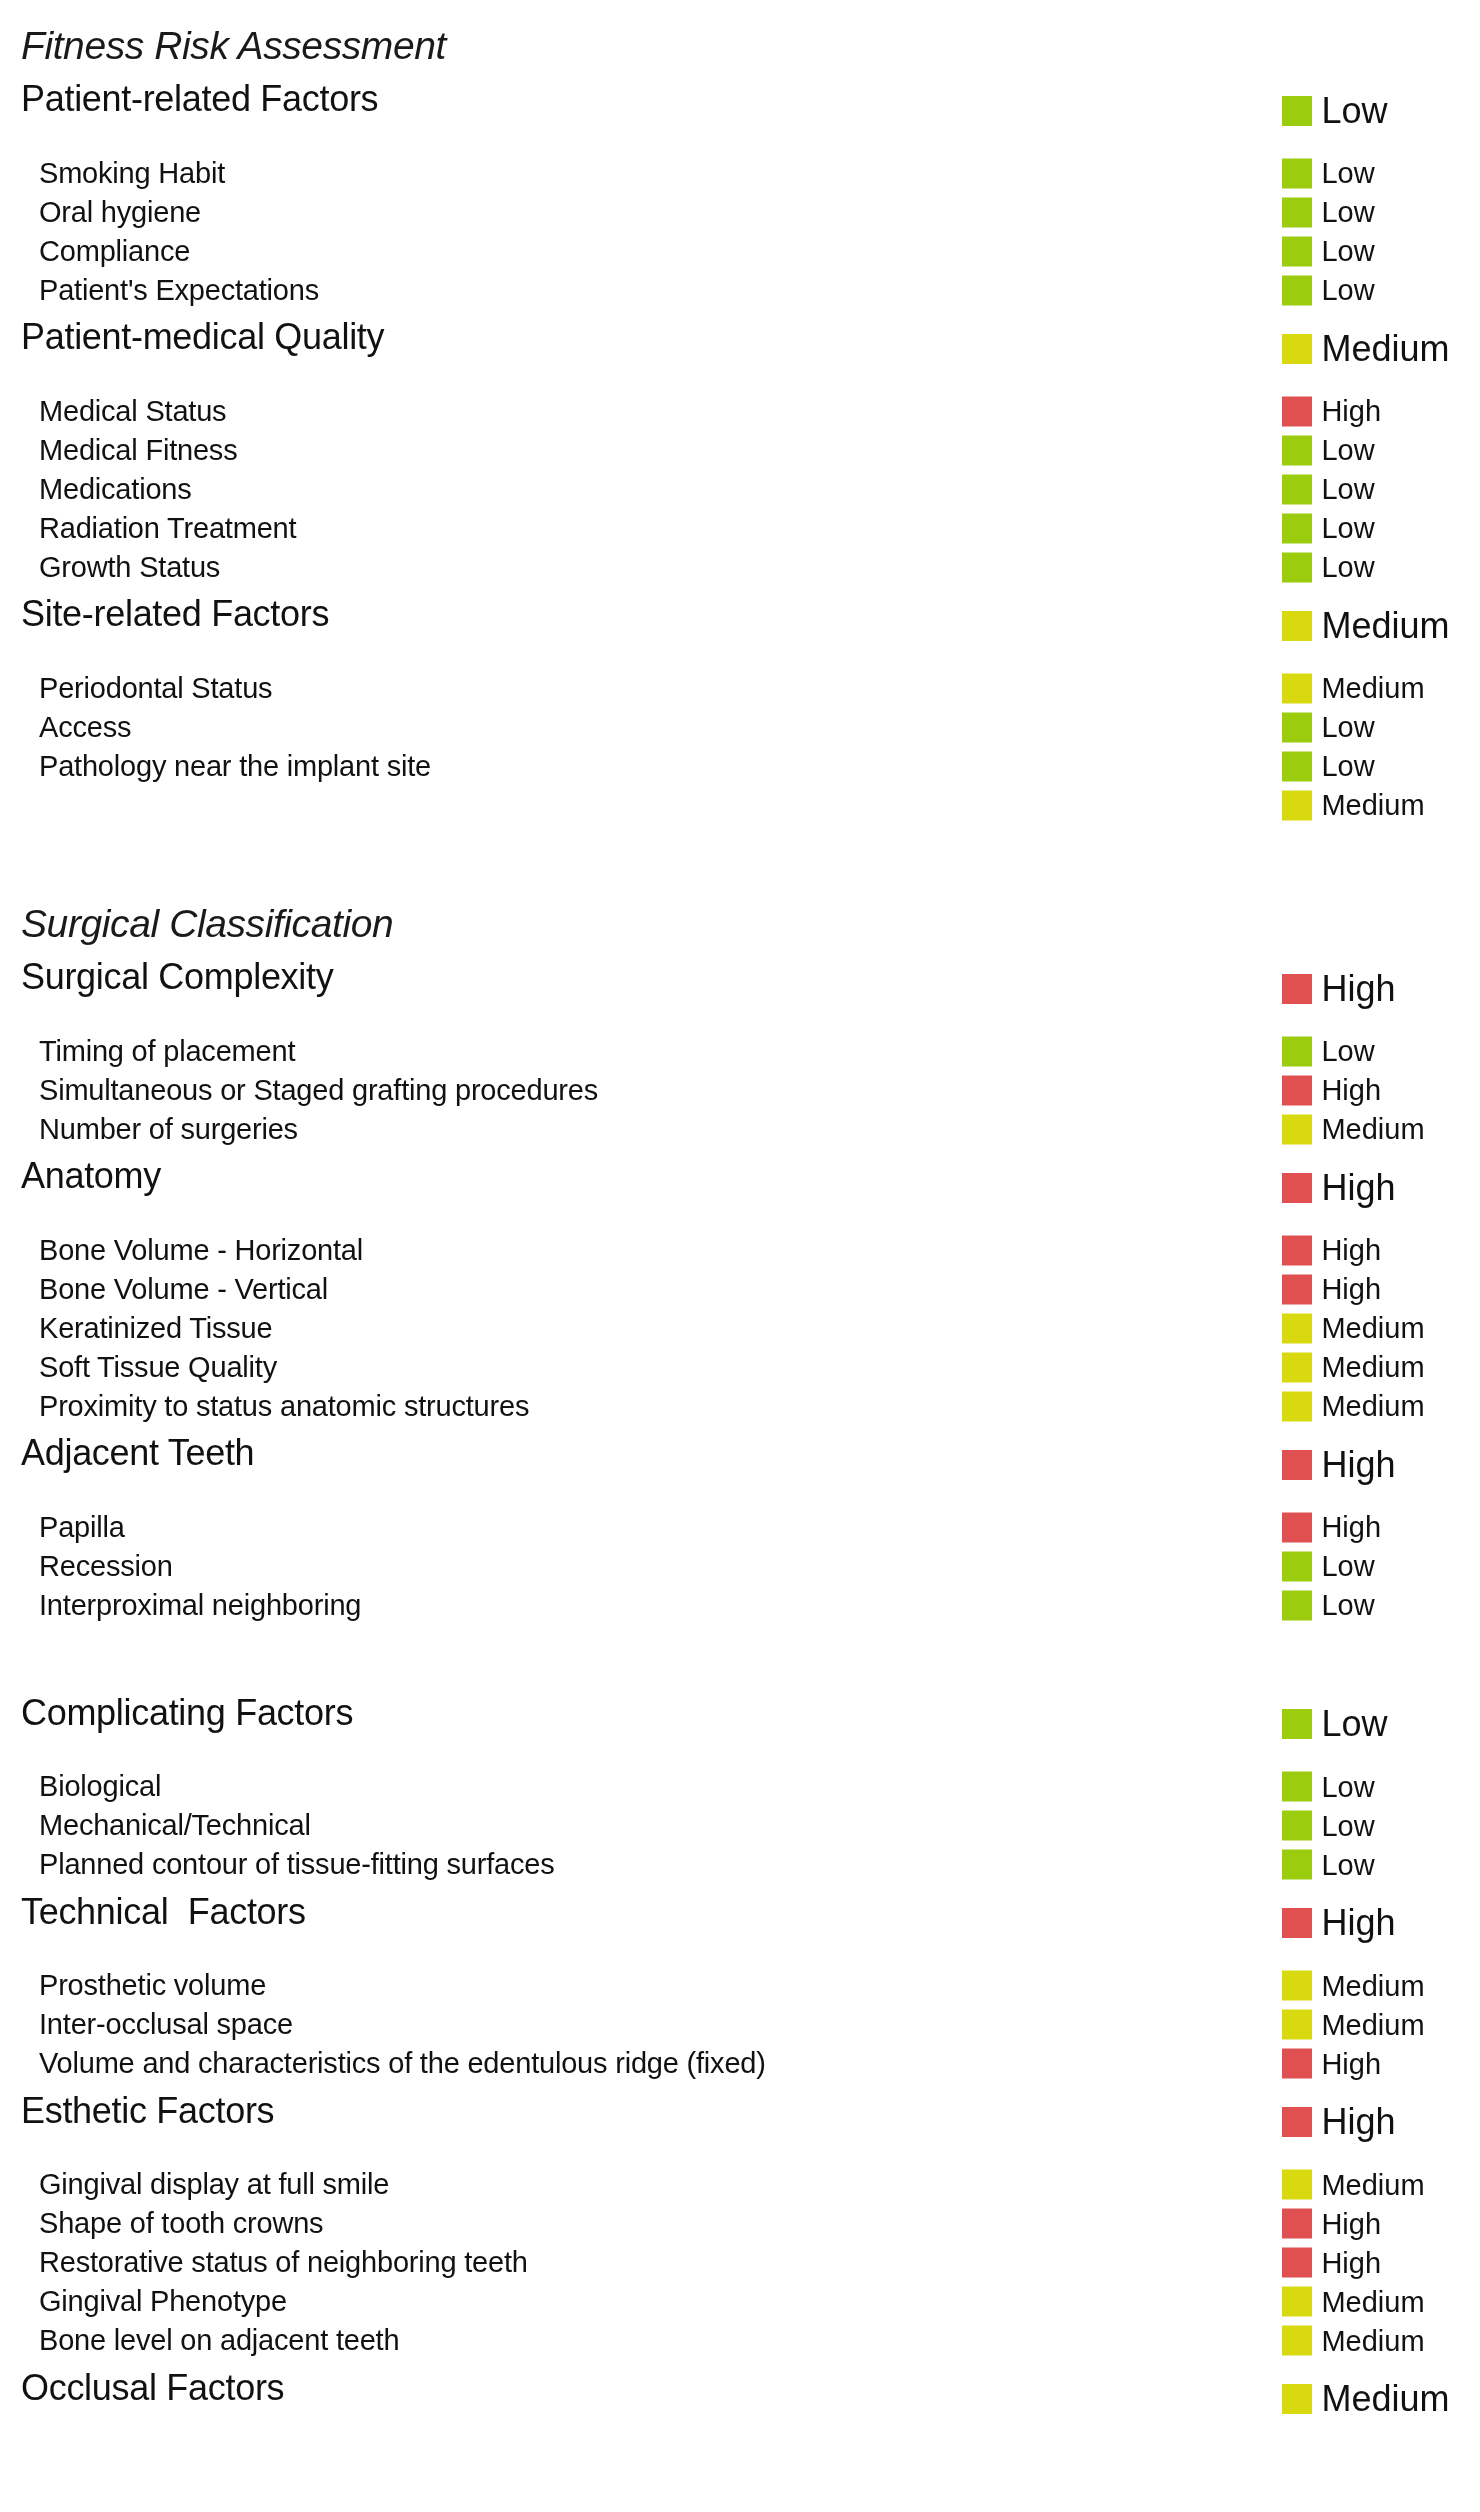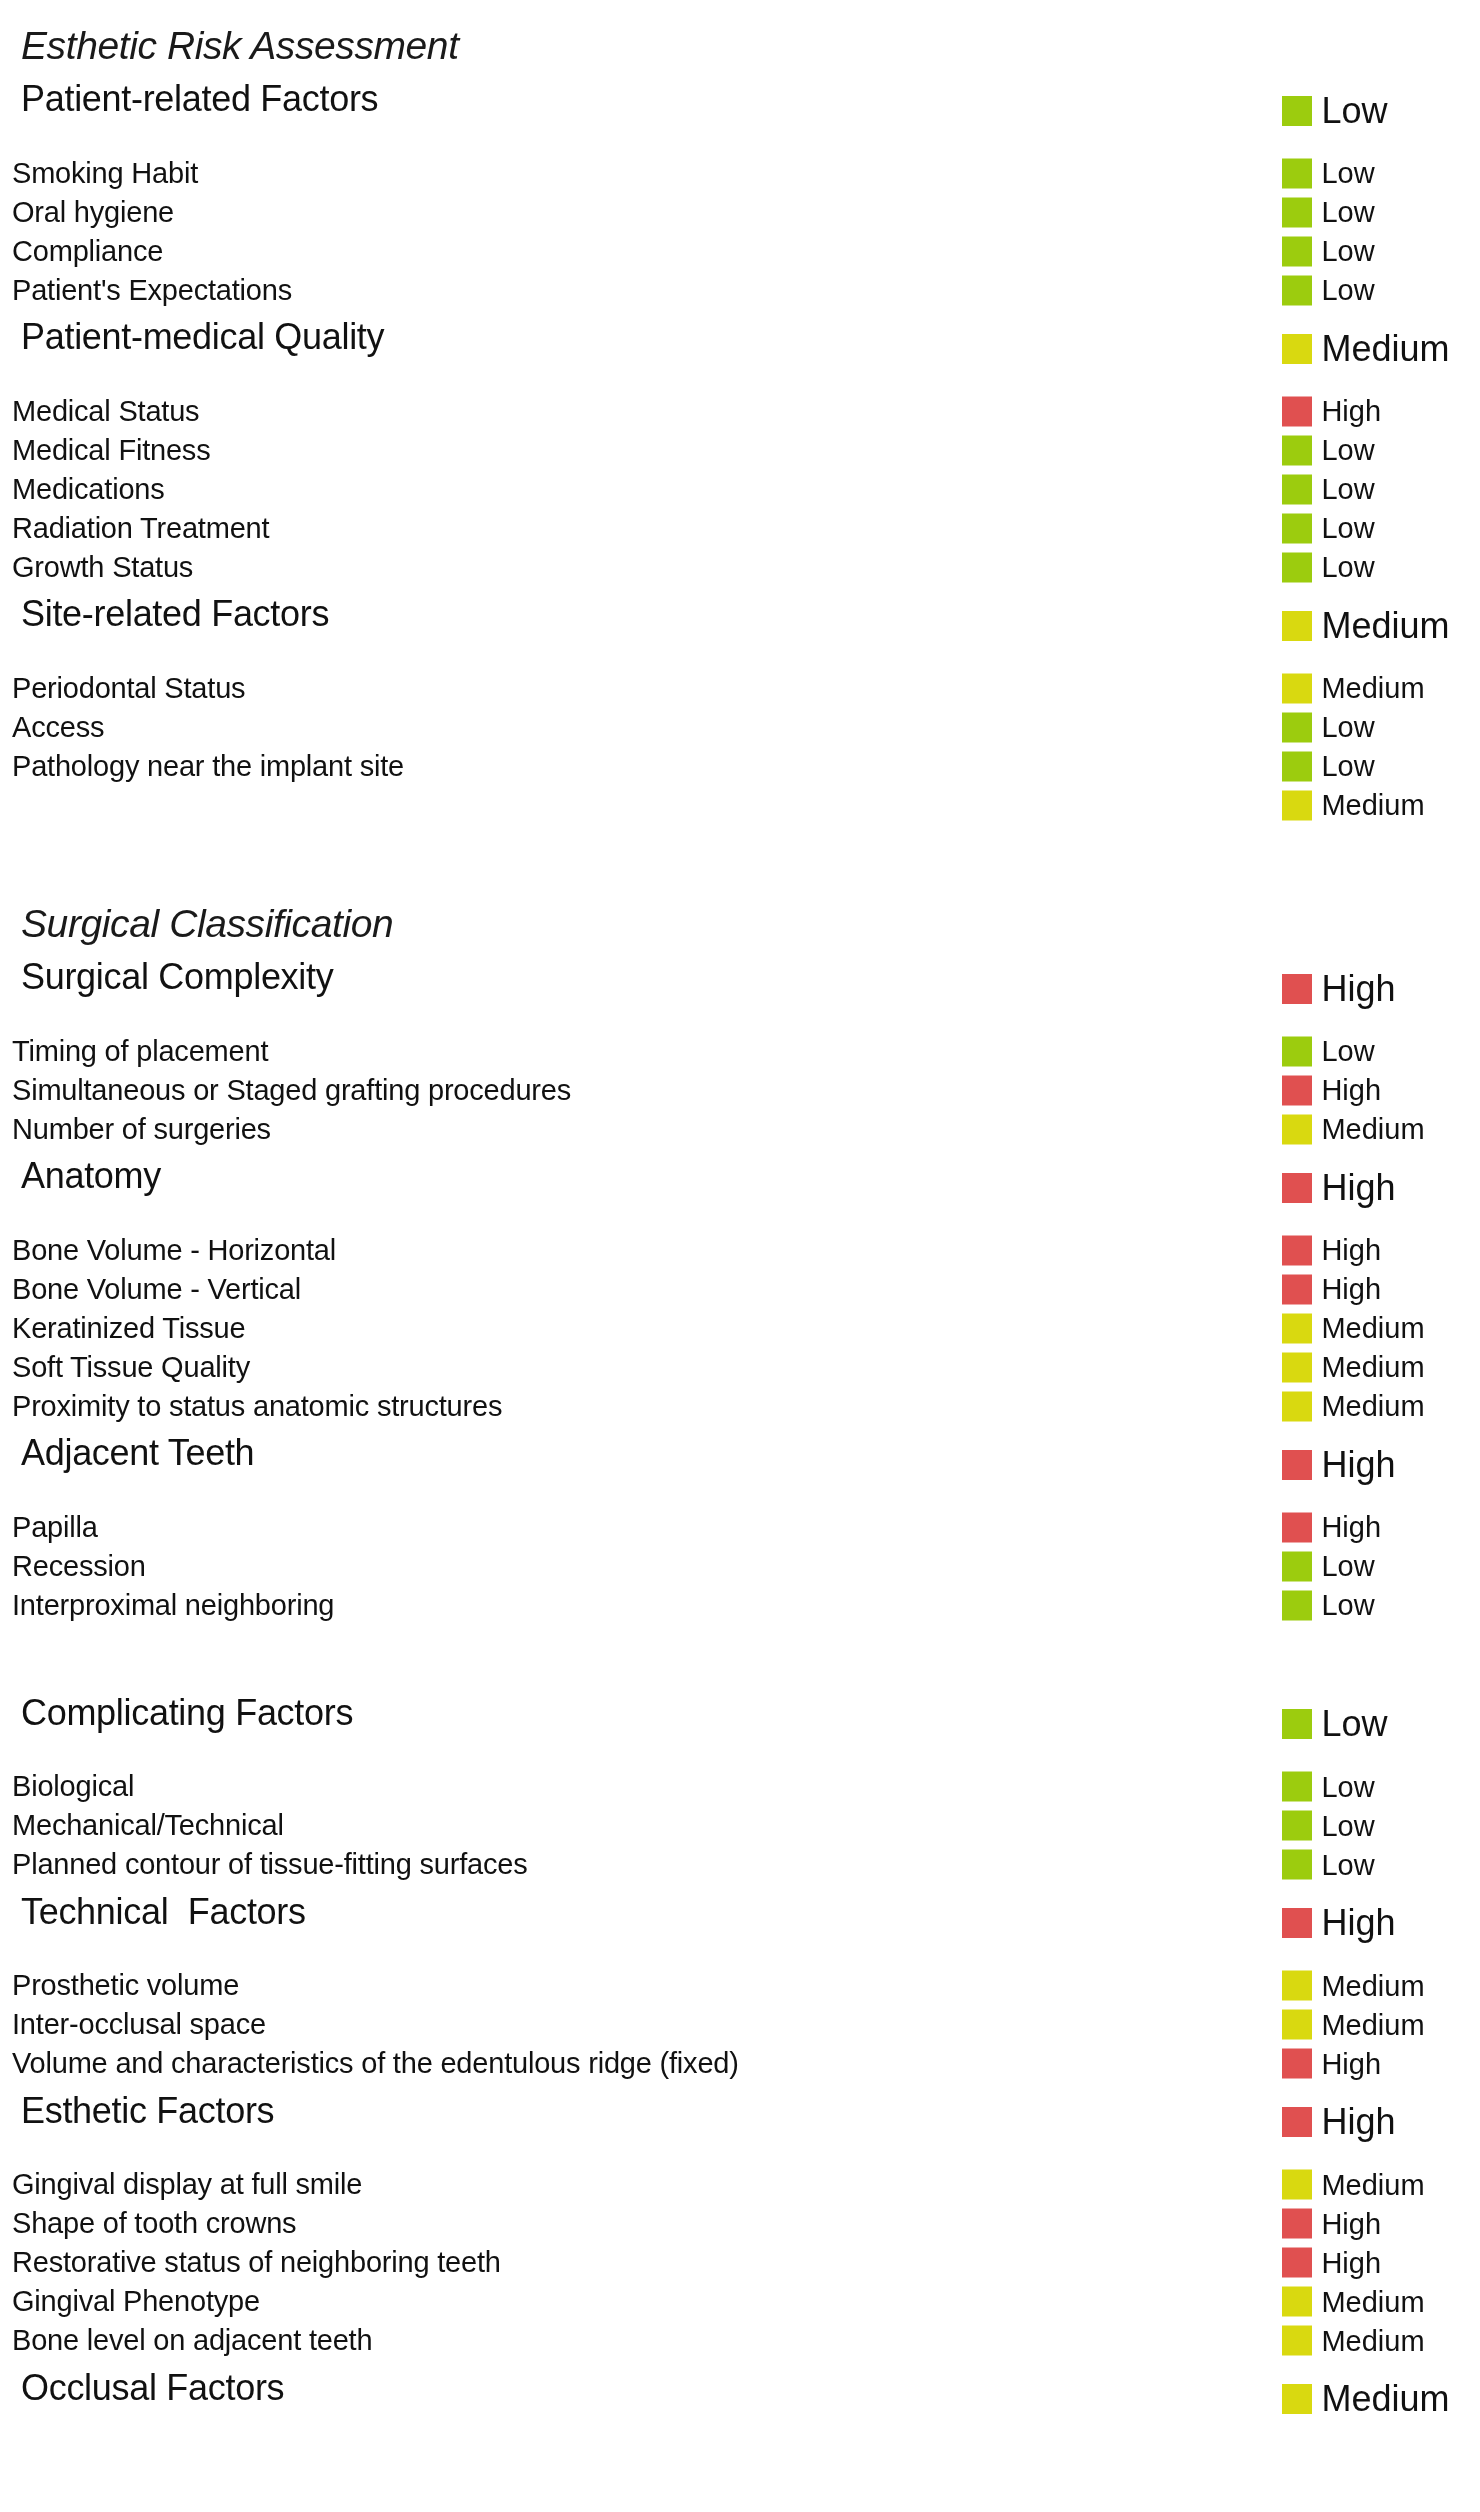--- a/index.html
+++ b/index.html
@@ -31,21 +31,21 @@
     font-size: 36px;
     letter-spacing: -0.3px;
     white-space: pre;
   }
   .items { padding-top: 10.5px; padding-bottom: 6.6px; }
   .item {
     display: flex; align-items: center;
     height: 39px; position: relative;
   }
   .item .label {
-    padding-left: 12px;
+    padding-left: 39px;
     font-size: 29px;
     letter-spacing: -0.2px;
     white-space: pre;
   }
   .rating {
     position: absolute; left: 1282px; top: 50%;
     transform: translateY(-50%);
     display: flex; align-items: center;
   }
   .swatch { width: 30px; height: 30px; display: inline-block; }
@@ -53,21 +53,21 @@
   .item .swatch { width: 30px; height: 30px; }
   .rating-text { margin-left: 9.4px; white-space: pre; }
   .group-header .rating-text { font-size: 36px; }
   .item .rating-text { font-size: 29px; }
 </style>
 </head>
 <body>
 
 <div id="page">
     <div class="section">
-      <div class="section-title">Esthetic Risk Assessment</div>
+      <div class="section-title">Fitness Risk Assessment</div>
       <div class="group-header">
         <span class="label">Patient-related Factors</span>
         <span class="rating">
           <span class="swatch" style="background: rgb(156, 204, 14);"></span>
           <span class="rating-text">Low</span>
         </span>
       </div>
       <div class="items">
         <div class="item">
           <span class="label">Smoking Habit</span>

